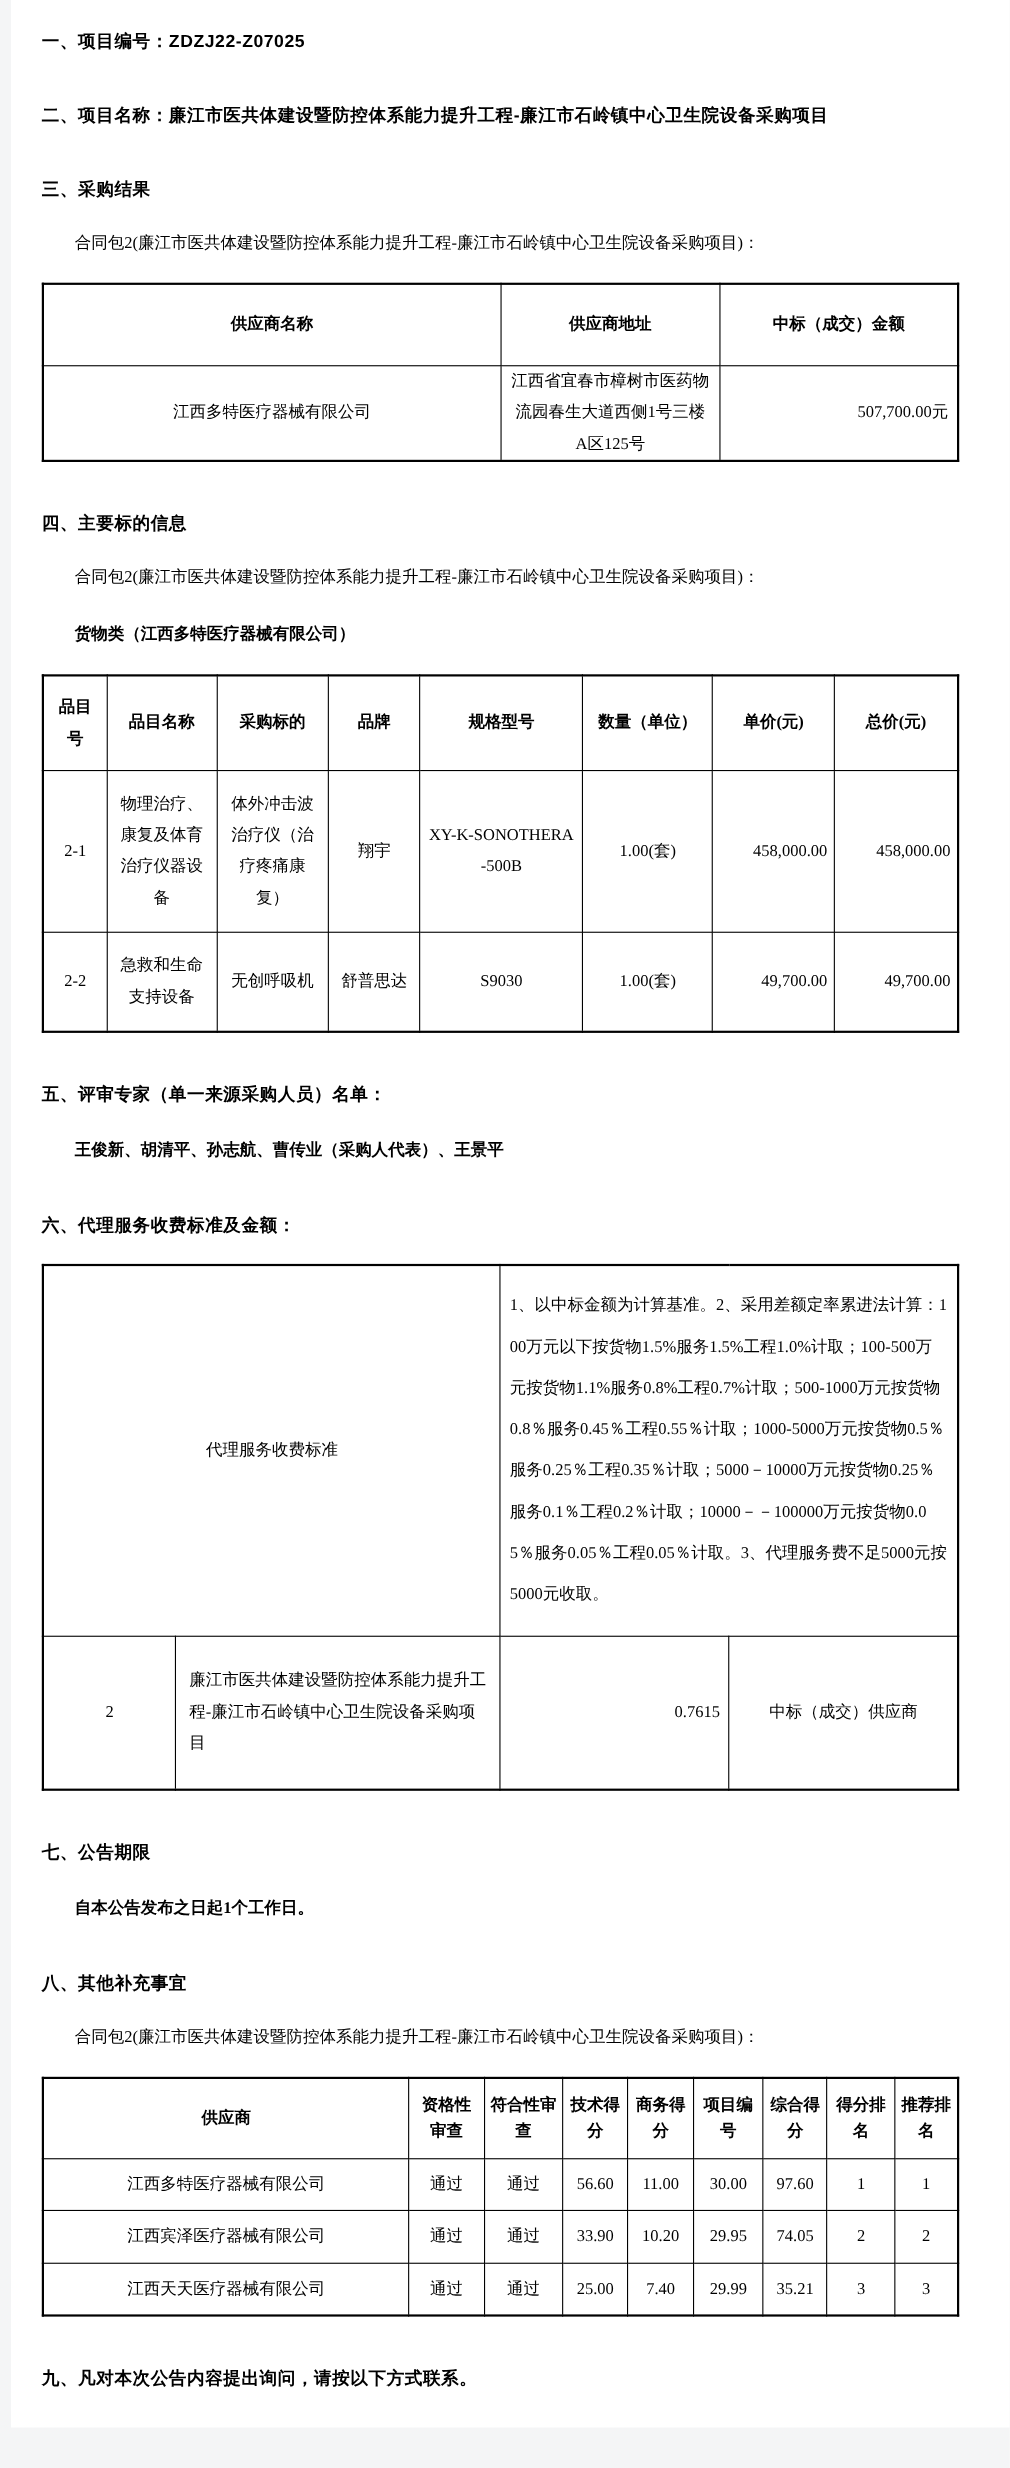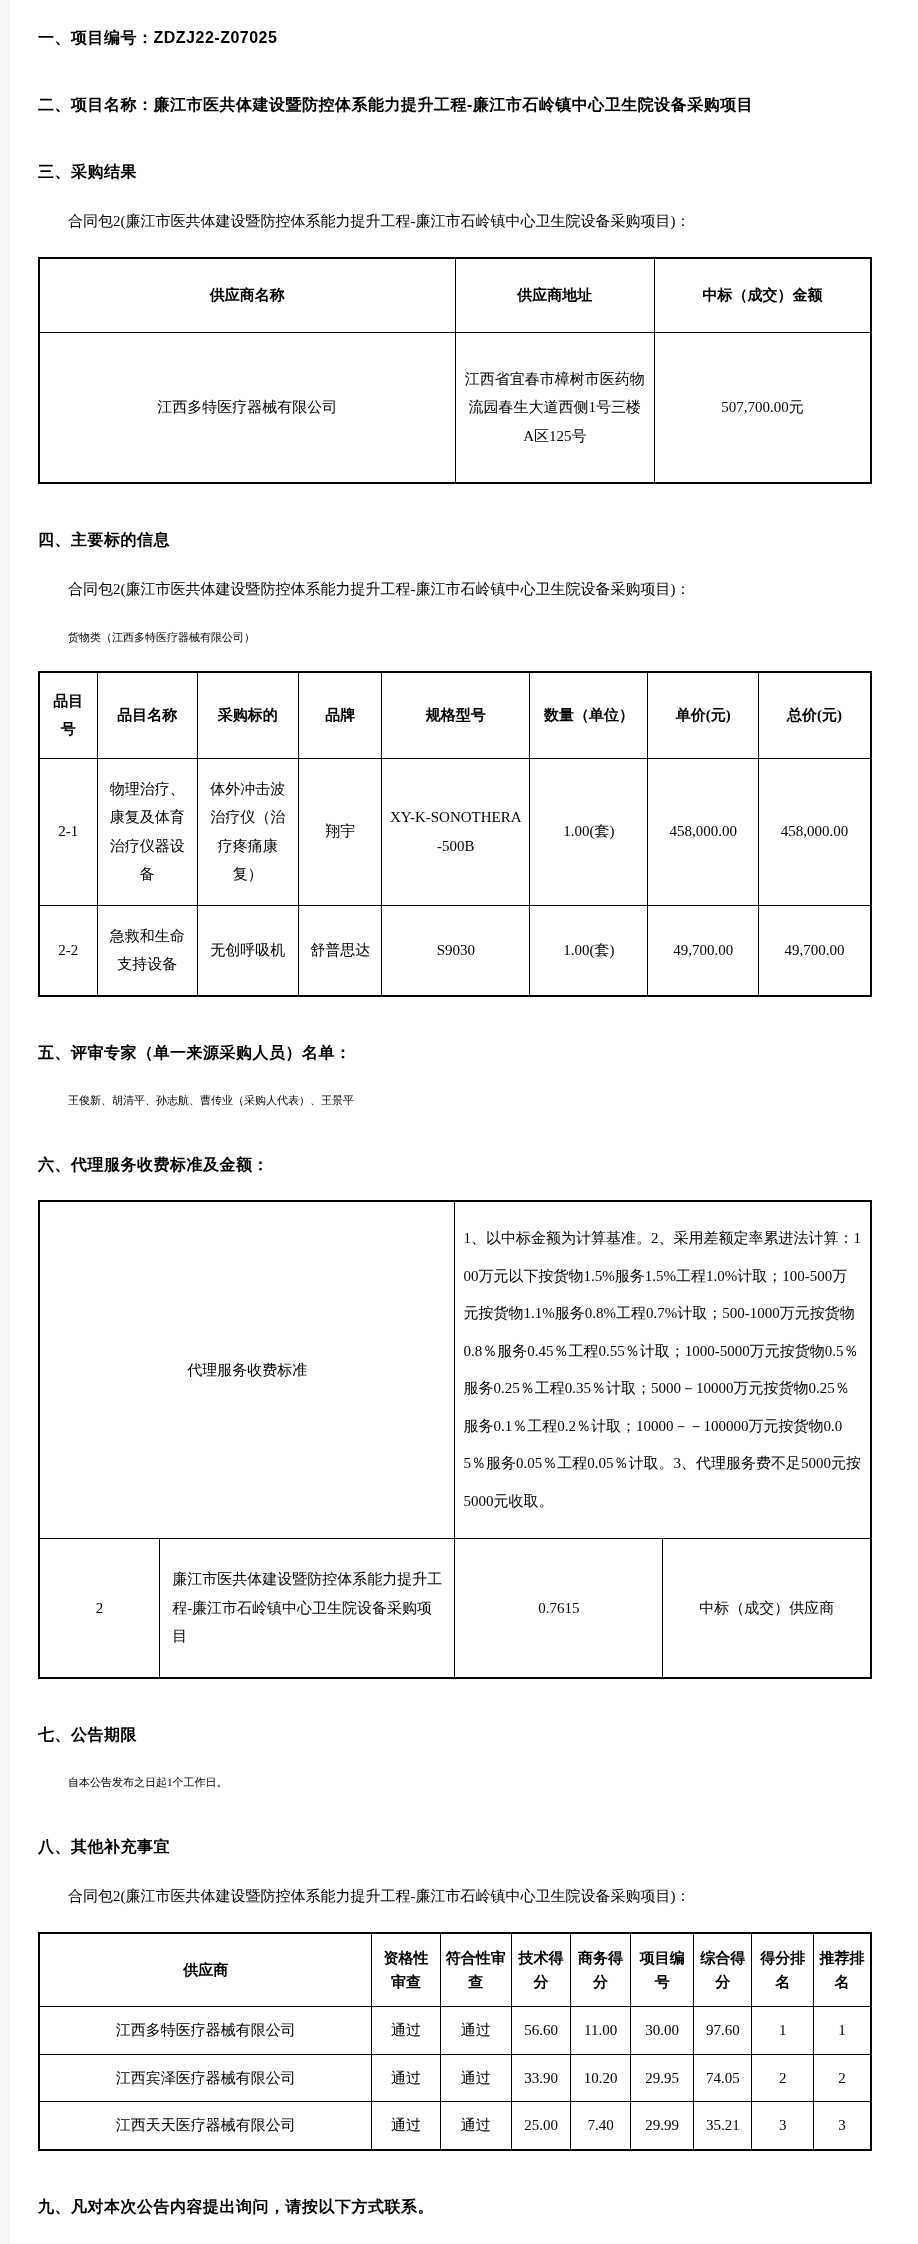--- a/index.html
+++ b/index.html
@@ -24,46 +24,47 @@
     margin:46px 0 0 0;
     letter-spacing:0.5px;
   }
   .sec-heading.first{margin-top:18px;}
   .intro{
     font-size:15px;
     margin:26px 0 0 30px;
     line-height:1.6;
   }
   .plain{
-    font-size:11px;
+    font-size:15px;
     margin:28px 0 0 30px;
     line-height:1.6;
+    font-weight:bold;
   }
   table{
     border-collapse:collapse;
     width:100%;
     margin-top:24px;
     border:2px solid #000;
     table-layout:fixed;
   }
   th,td{
     border:1px solid #000;
     font-size:15px;
     text-align:center;
     vertical-align:middle;
     padding:10px 8px;
     line-height:1.9;
     word-break:break-all;
   }
   th{font-weight:bold;}
   .t1 th{padding:22px 8px;}
-  .t1 td{padding:32px 8px;border-radius:29px;}
+  .t1 td{padding:0 8px;border-radius:29px;}
   .t2 th{padding:14px 6px;}
   .t2 td{padding:16px 6px;}
-  .num{text-align:center;padding-right:14px;}
+  .num{text-align:right;padding-right:14px;}
   .fee-text{
     text-align:left;
     line-height:2.5;
     padding:14px 18px;
     font-size:15px;
   }
   .t3 th{padding:20px 8px;}
   .t3 td.pkg-name{text-align:left;padding:26px 12px;line-height:1.9;}
   .t3 td{padding:18px 8px;}
   .t4 th{padding:12px 4px;line-height:1.6;}

